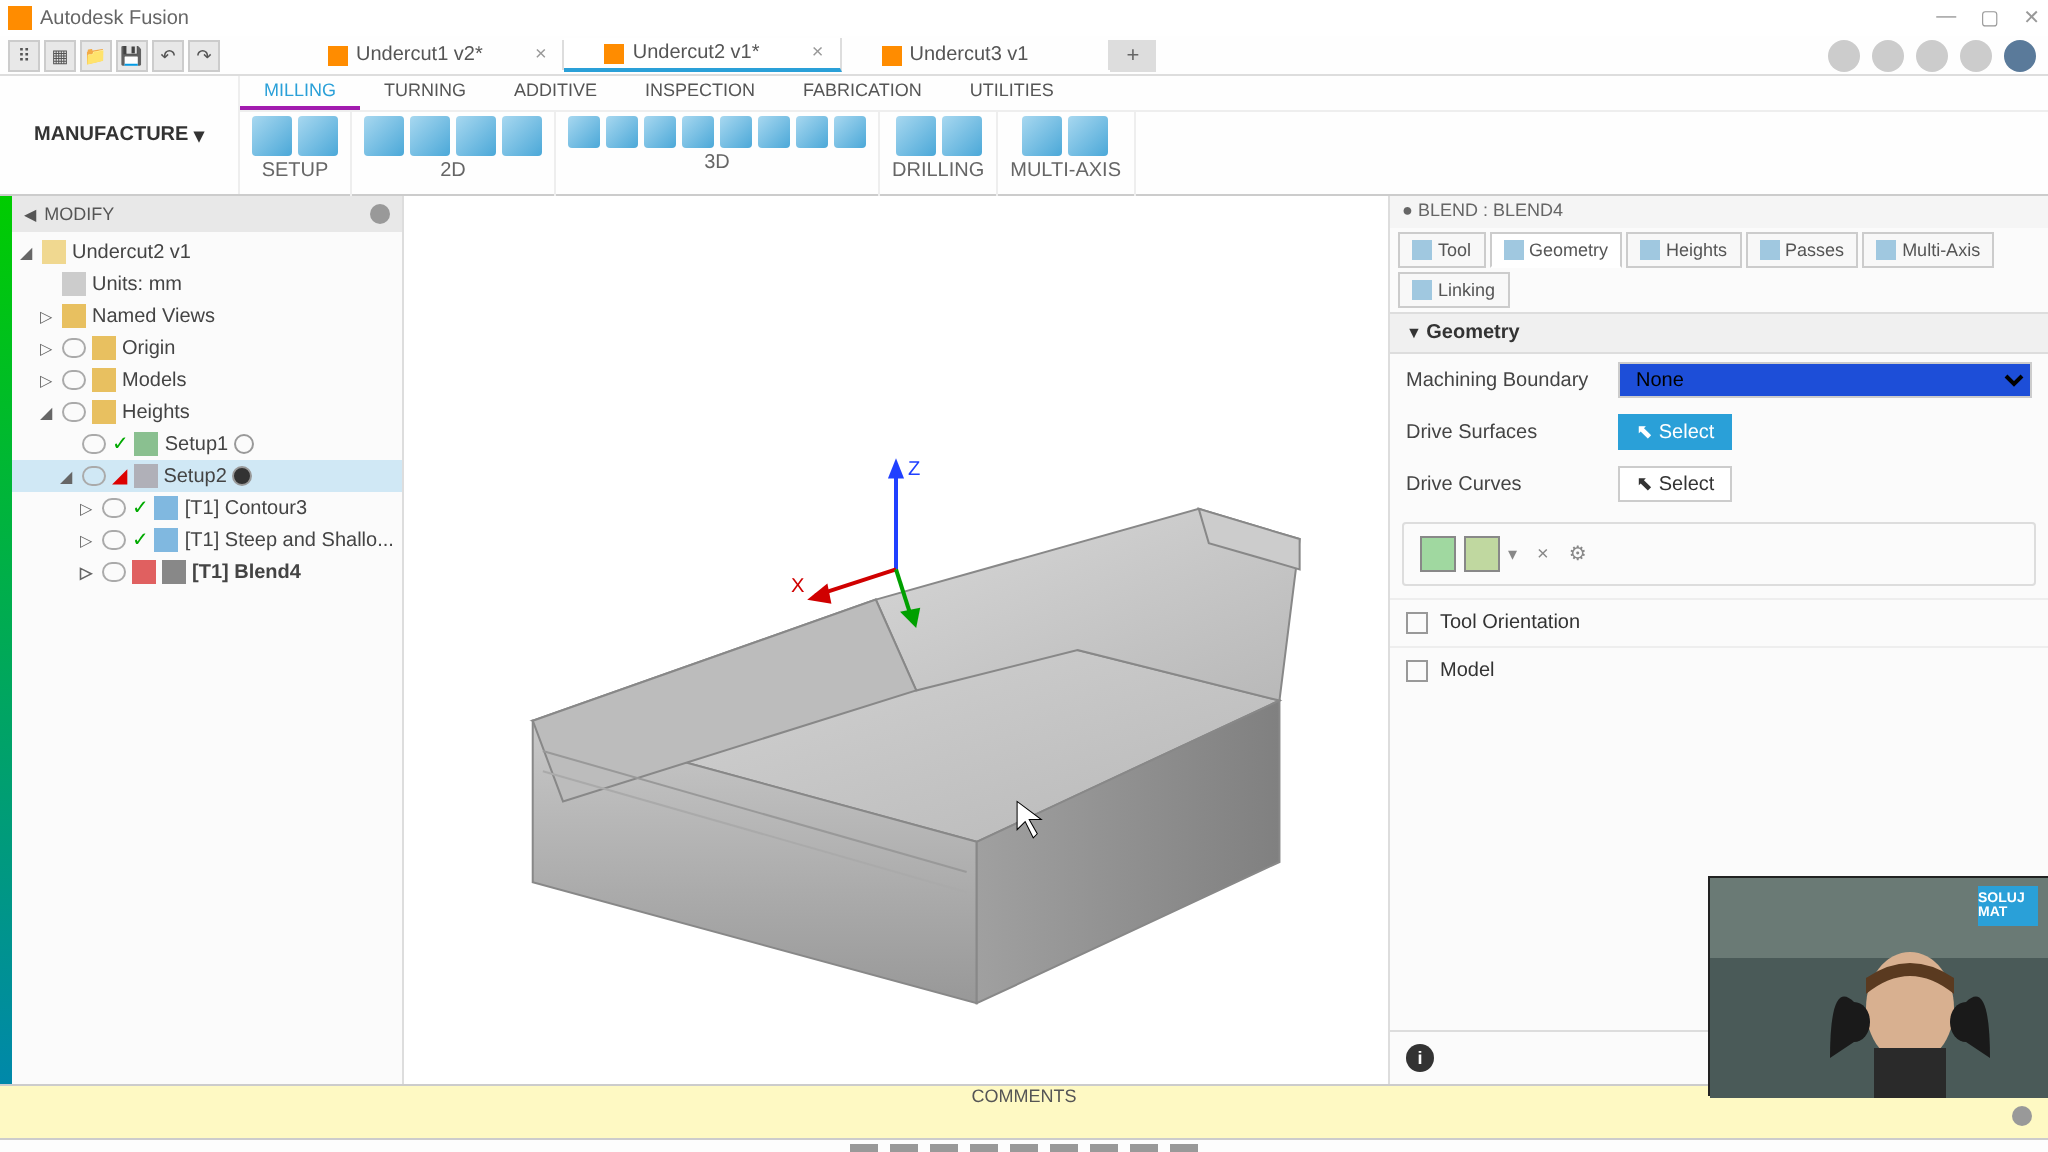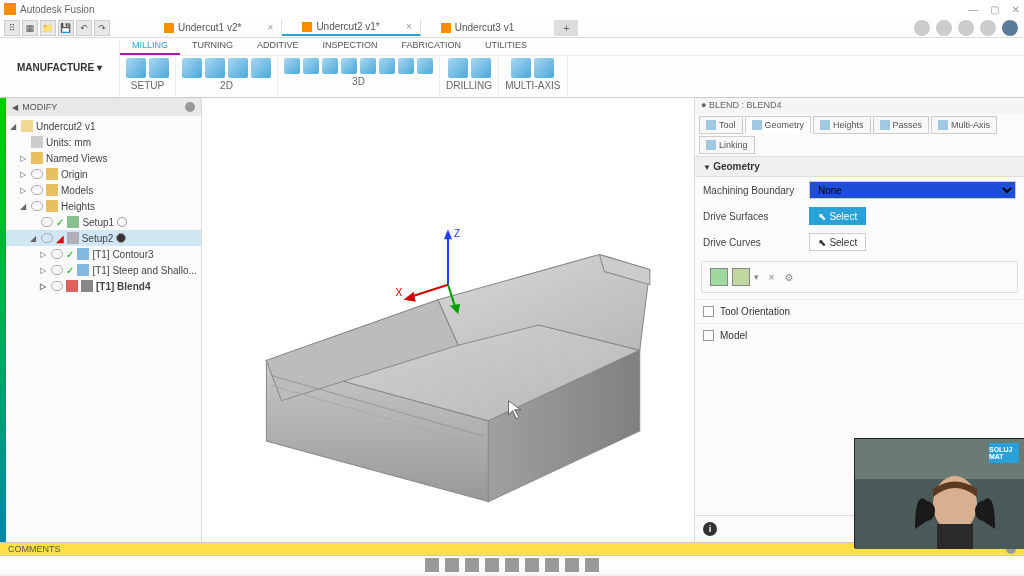--- a/index.html
+++ b/index.html
@@ -65,21 +65,21 @@
 .prop-label { width: 100px; font-size: 10px; color: #444; }
 .prop-select { flex: 1; height: 18px; border: 1px solid #ccc; font-size: 10px; padding: 0 4px; background: #1d4ed8; }
 .prop-btn { height: 18px; padding: 0 8px; border: 1px solid #ccc; background: #fff; font-size: 10px; display: flex; align-items: center; gap: 3px; }
 .prop-btn.primary { background: #2aa0d8; color: #fff; border-color: #2aa0d8; }
 .prop-body-row { padding: 6px 8px; display: flex; gap: 4px; align-items: center; border: 1px solid #ddd; margin: 6px; border-radius: 2px; }
 .body-op-ico { width: 18px; height: 18px; background: #a0d8a0; border: 1px solid #888; }
 .prop-check-row { padding: 6px 8px; display: flex; align-items: center; gap: 6px; border-top: 1px solid #eee; }
 .prop-check { width: 11px; height: 11px; border: 1px solid #999; }
 .prop-info { margin-top: auto; padding: 6px 8px; border-top: 1px solid #ddd; }
 .info-ico { width: 14px; height: 14px; border-radius: 50%; background: #333; color: #fff; font-size: 9px; display: flex; align-items: center; justify-content: center; font-weight: bold; }
-.comments-bar { height: 14px; background: #fde047; display: flex; align-items: center; padding: 0 8px; font-size: 9px; color: #555; border-top: 1px solid #ccc; border-bottom: 1px solid #ccc; }
+.comments-bar { height: 28px; background: #fef9c3; display: flex; align-items: center; padding: 0 8px; font-size: 9px; color: #555; border-top: 1px solid #ccc; border-bottom: 1px solid #ccc; flex-direction: column; }
 .nav-bar { height: 18px; background: #fdfdfd; display: flex; align-items: center; justify-content: center; gap: 6px; }
 .nav-ico { width: 14px; height: 14px; background: #999; }
 .webcam { position: absolute; right: 0; bottom: 28px; width: 170px; height: 110px; background: #3a4a4a; border: 1px solid #222; }
 .webcam-logo { position: absolute; top: 4px; right: 4px; width: 30px; height: 20px; background: #2aa0d8; color: #fff; font-size: 7px; display: flex; align-items: center; justify-content: center; font-weight: bold; }
 .indent-1 { padding-left: 14px; }
 .indent-2 { padding-left: 24px; }
 .indent-3 { padding-left: 34px; }
 </style>
 </head>
 <body>

